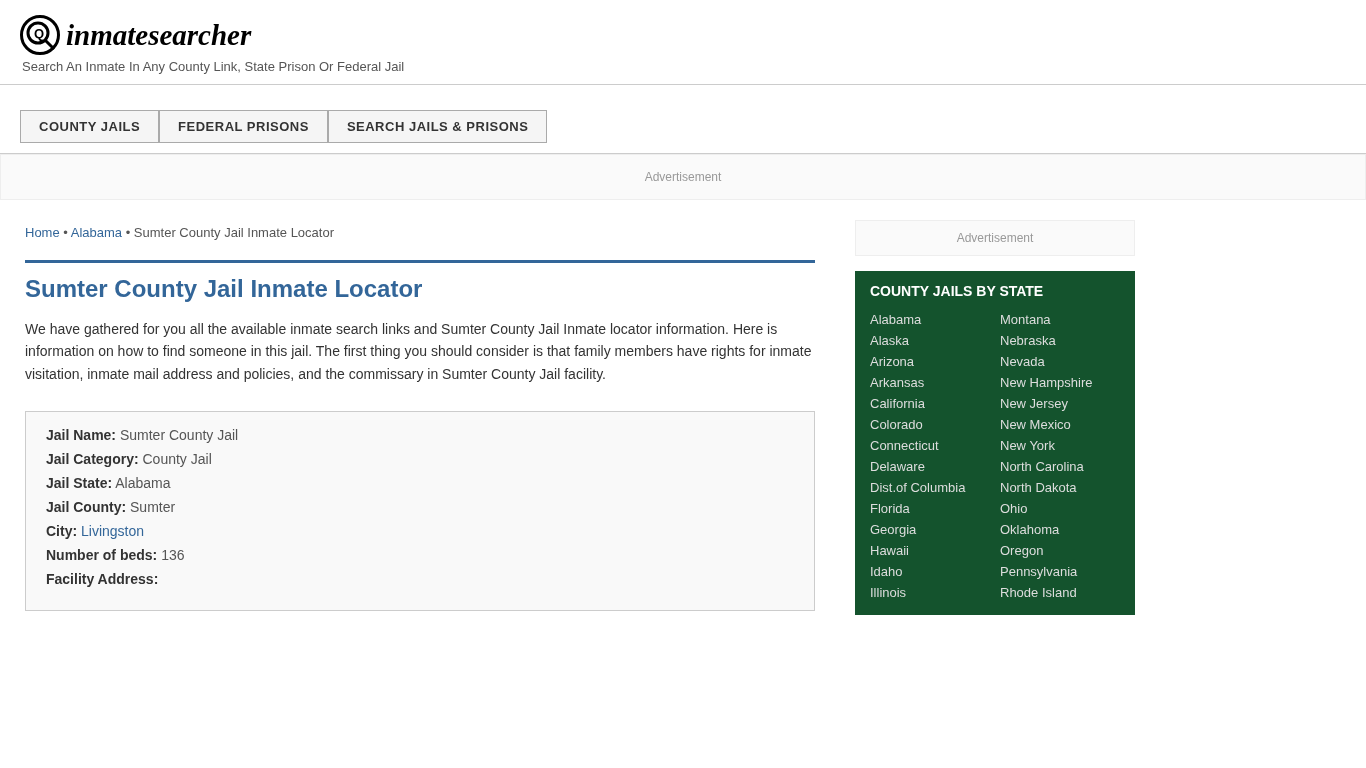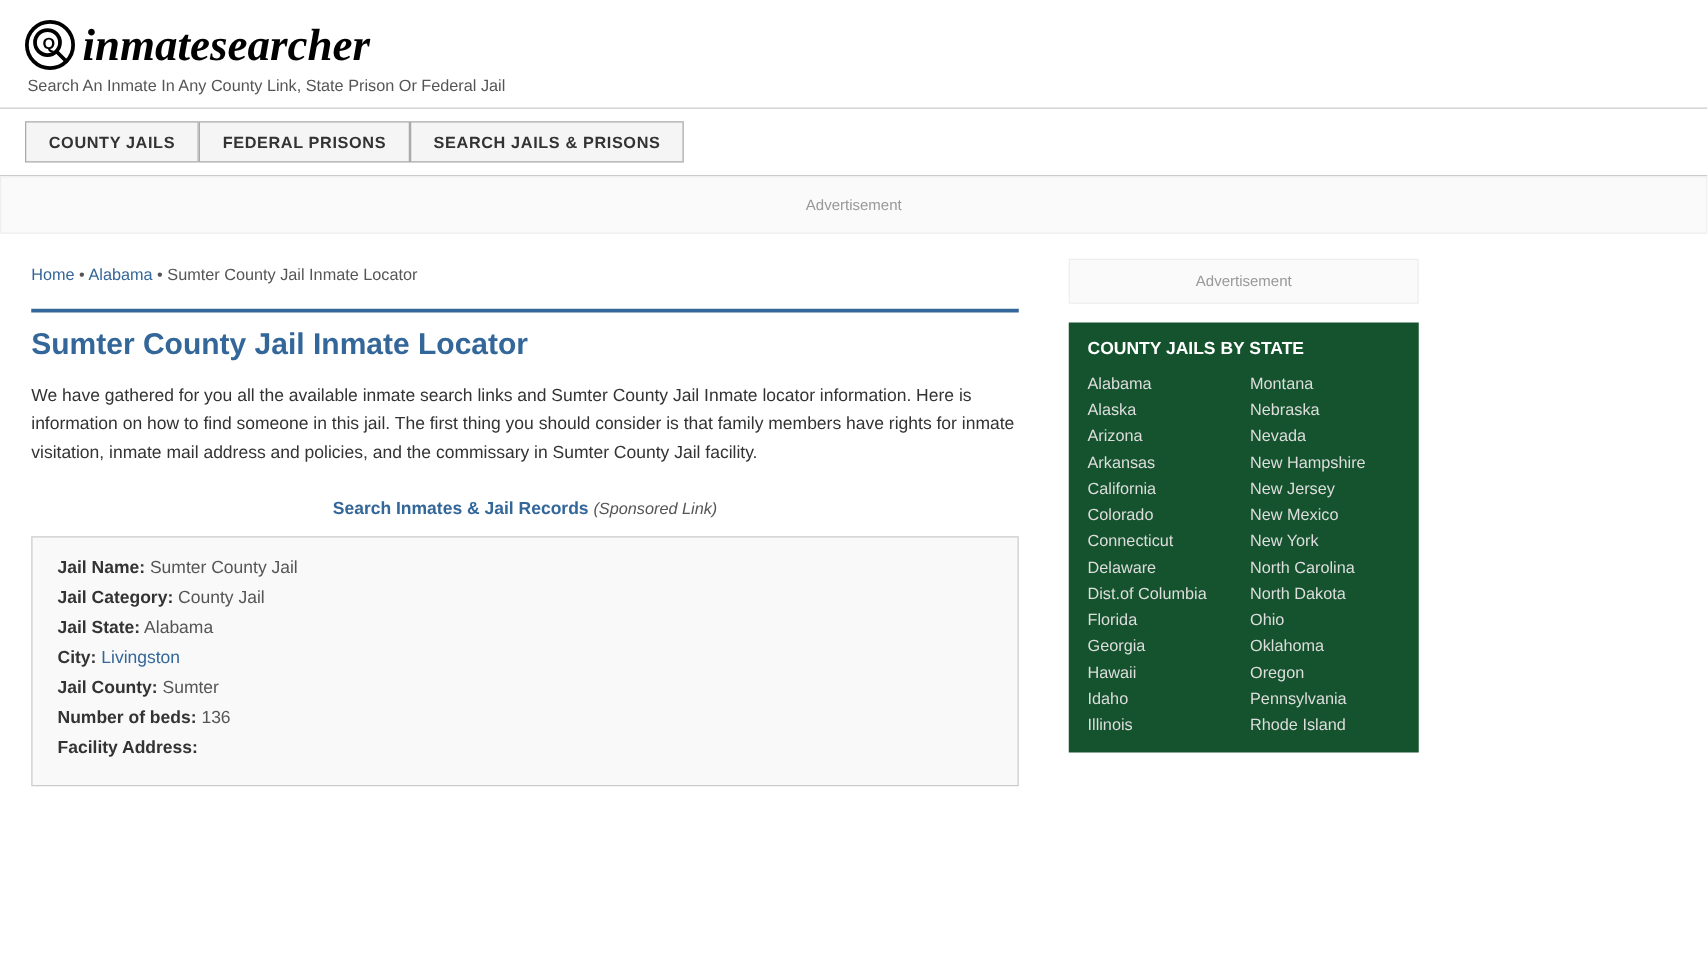--- a/index.html
+++ b/index.html
@@ -6,30 +6,30 @@
     body { font-family: Arial, sans-serif; font-size: 14px; color: #333; background: #fff; }
 
     
     #header { padding: 15px 20px 10px 20px; border-bottom: 1px solid #ccc; }
     #header .logo-area { display: flex; align-items: center; gap: 6px; }
     #header .logo-icon {
       width: 40px; height: 40px; border-radius: 50%; border: 3px solid #000;
       display: flex; align-items: center; justify-content: center;
       font-size: 18px; font-weight: bold; color: #000; background: #fff;
     }
-    #header .logo-text { font-size: 36px; font-weight: bold; font-family: Georgia, serif; color: #000; }
+    #header .logo-text { font-size: 29px; font-weight: bold; font-family: Georgia, serif; color: #000; }
     #header .logo-text span { font-style: italic; }
     #header .tagline { font-size: 13px; color: #555; margin-top: 4px; margin-left: 2px; }
 
     
     #nav { padding: 10px 20px; border-bottom: 1px solid #ccc; display: flex; gap: 0; }
     .nav-btn {
       border: 1px solid #aaa; background: #f5f5f5; padding: 8px 18px;
       font-size: 13px; font-weight: bold; color: #333; cursor: pointer;
-      text-transform: uppercase; letter-spacing: 0.5px;
+      text-transform: uppercase; letter-spacing: 0.5px; margin-top: 15px;
     }
 
     
     #main { display: flex; padding: 0; }
     #content { flex: 1; padding: 15px 25px; max-width: 840px; }
     #sidebar { width: 310px; padding: 10px 15px; }
 
     
     .ad-banner { text-align: center; color: #999; font-size: 12px; padding: 15px 0; background: #fafafa; border: 1px solid #eee; margin-bottom: 10px; }
 
@@ -104,46 +104,42 @@
       •
       <a href="#">Alabama</a>
       •
       <span>Sumter County Jail Inmate Locator</span>
     </div>
 
     <h1 class="page-title">Sumter County Jail Inmate Locator</h1>
 
     <p class="description">We have gathered for you all the available inmate search links and Sumter County Jail Inmate locator information. Here is information on how to find someone in this jail. The first thing you should consider is that family members have rights for inmate visitation, inmate mail address and policies, and the commissary in Sumter County Jail facility.</p>
 
-    <div class="sponsored-link">
-      <a href="#">Search Inmates &amp; Jail Records</a>
-      <span class="sponsored-text">(Sponsored Link)</span>
-    </div>
 
 
     <div class="info-box">
       <div class="info-row">
         <span class="info-label">Jail Name:</span>
         <span class="info-value">Sumter County Jail</span>
       </div>
       <div class="info-row">
         <span class="info-label">Jail Category:</span>
         <span class="info-value">County Jail</span>
       </div>
       <div class="info-row">
         <span class="info-label">Jail State:</span>
         <span class="info-value">Alabama</span>
       </div>
       <div class="info-row">
+        <span class="info-label">Jail County:</span>
+        <span class="info-value">Sumter</span>
+      </div>
+      <div class="info-row">
         <span class="info-label">City:</span>
         <span class="info-value link">Livingston</span>
-      </div>
-      <div class="info-row">
-        <span class="info-label">Jail County:</span>
-        <span class="info-value">Sumter</span>
       </div>
       <div class="info-row">
         <span class="info-label">Number of beds:</span>
         <span class="info-value">136</span>
       </div>
       <div class="info-row">
         <span class="info-label">Facility Address:</span>
       </div>
     </div>
 

